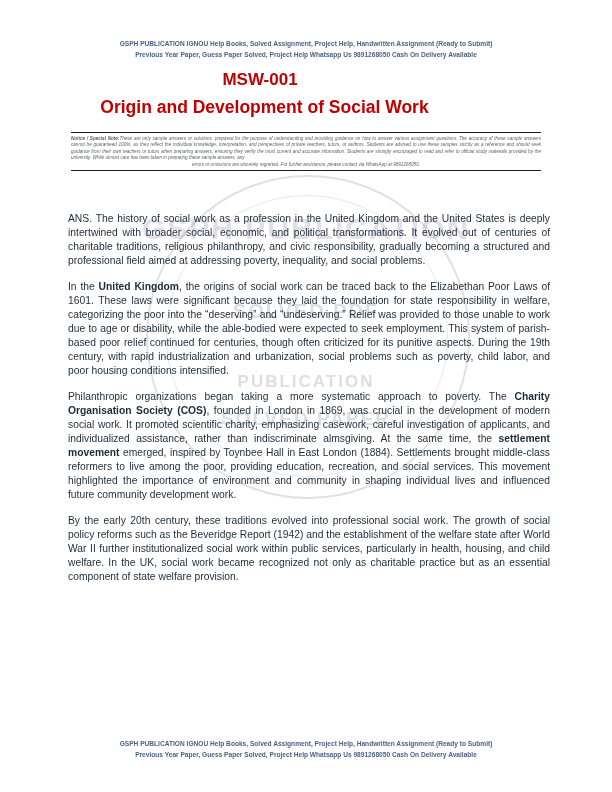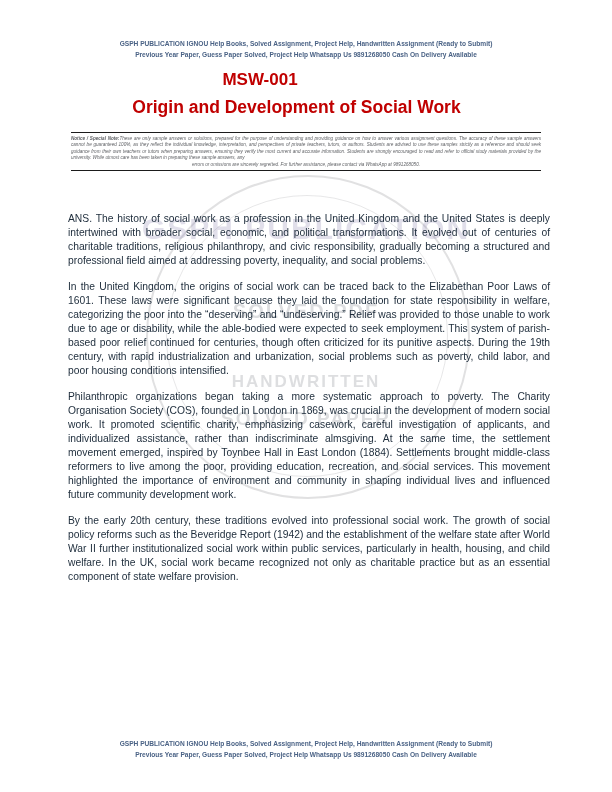--- a/index.html
+++ b/index.html
@@ -126,21 +126,20 @@
   .doc-title {
     position: absolute;
     top: 97px;
     left: 0;
     width: 529px;
     text-align: center;
     color: #c00000;
     font-weight: bold;
     font-size: 17.5px;
     z-index: 3;
-    margin-left: 32px;
   }
 
   
   .notice-wrap {
     position: absolute;
     top: 132px;
     left: 71px;
     width: 470px;
     z-index: 3;
   }
@@ -182,33 +181,33 @@
   }
   .body-copy p {
     margin: 0 0 12px 0;
     font-size: 10.3px;
     line-height: 14px;
     color: #1c2b3a;
     text-align: justify;
     text-justify: inter-word;
     font-family: "Liberation Sans", sans-serif;
   }
-  .body-copy p b { font-weight: normal; margin-top: 47px; }
+  .body-copy p b { font-weight: bold; margin-top: 47px; }
 </style>
 </head>
 <body>
 
 <div class="page">
 
   <div class="watermark-layer">
     <div class="wm-circle"></div>
     <div class="wm-circle inner"></div>
     <div class="wm-text wm-top">GSPH PUBLICATION</div>
     <div class="wm-text wm-mid1">SOLVED PDF</div>
-    <div class="wm-text wm-mid3">HANDWRITTEN</div>
+    <div class="wm-text wm-mid3">PUBLICATION</div>
     <div class="wm-text wm-mid4">SOLVED PAPER</div>
   </div>
 
   <div class="runhead">
     <div>GSPH PUBLICATION IGNOU Help Books, Solved Assignment, Project Help, Handwritten Assignment (Ready to Submit)</div>
     <div>Previous Year Paper, Guess Paper Solved, Project Help Whatsapp Us 9891268050 Cash On Delivery Available</div>
   </div>
 
   <div class="doc-code">MSW-001</div>
   <div class="doc-title">Origin and Development of Social Work</div>

